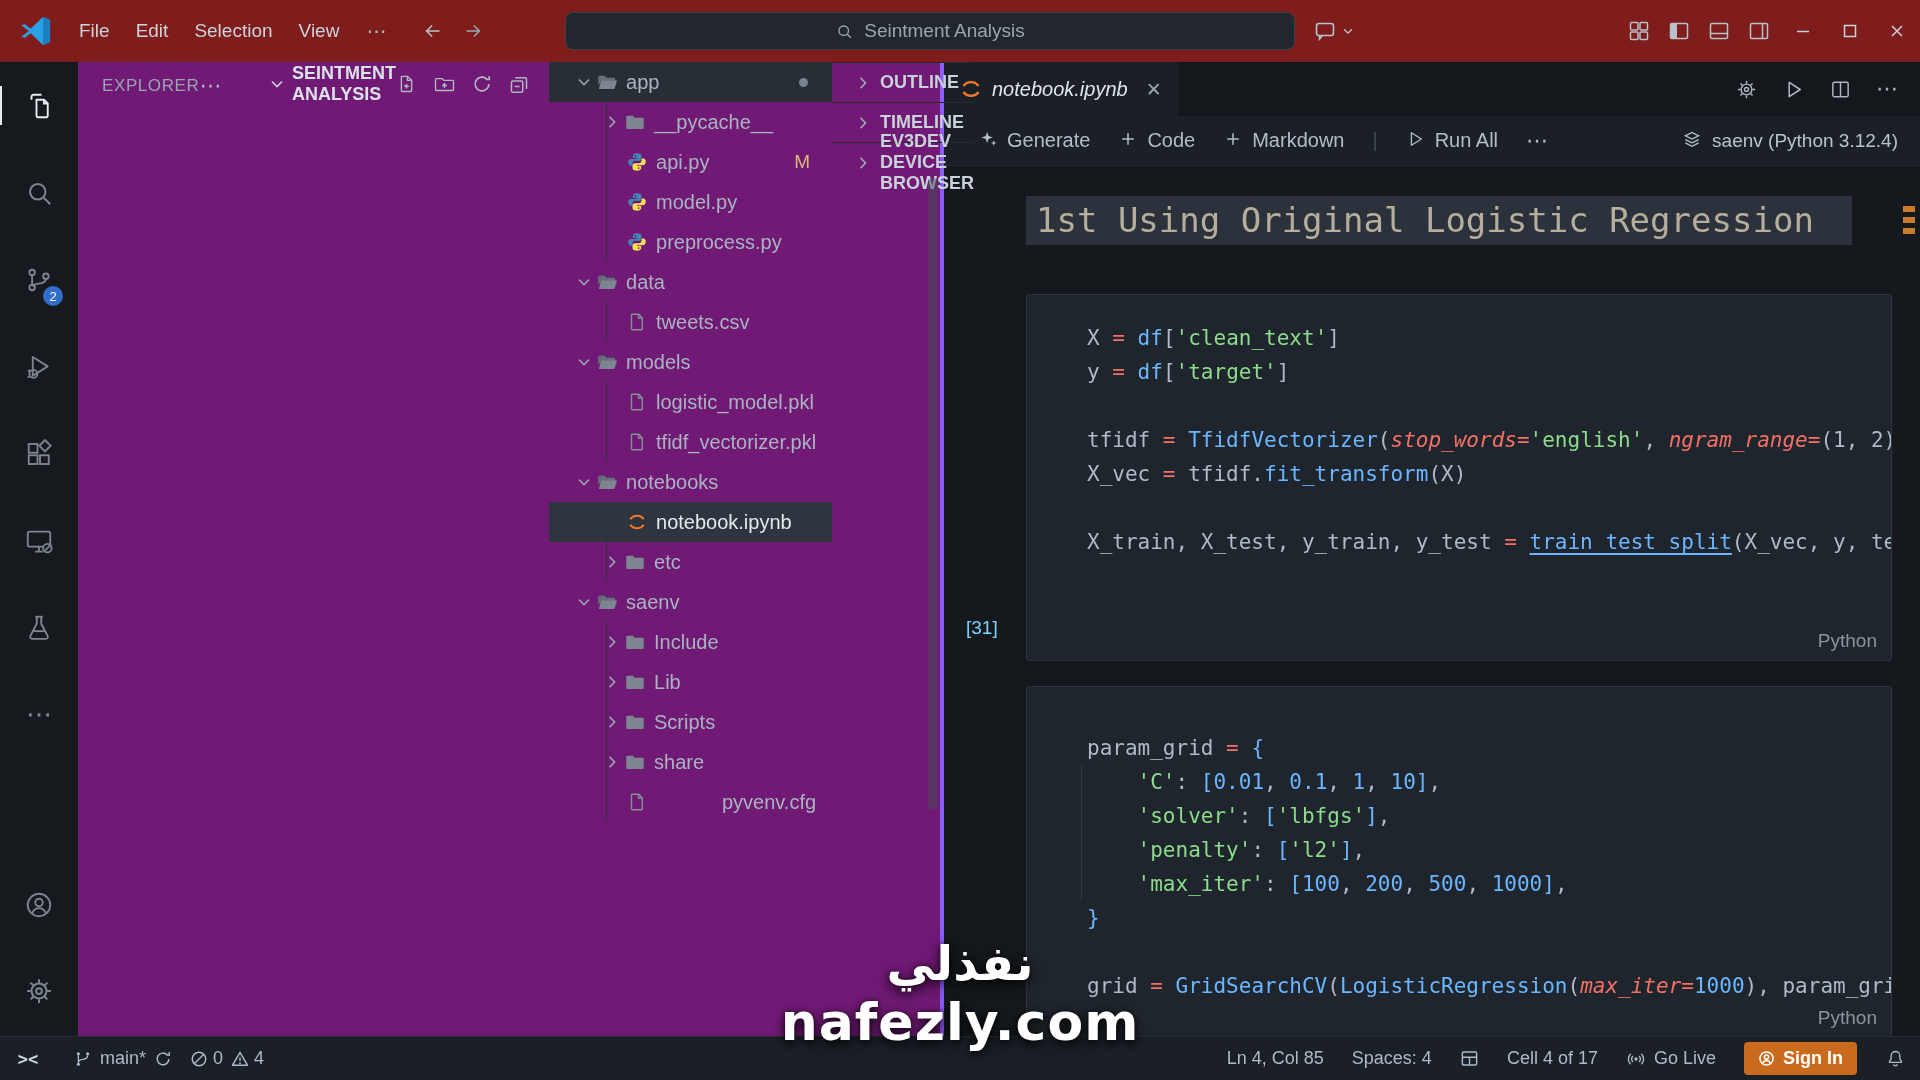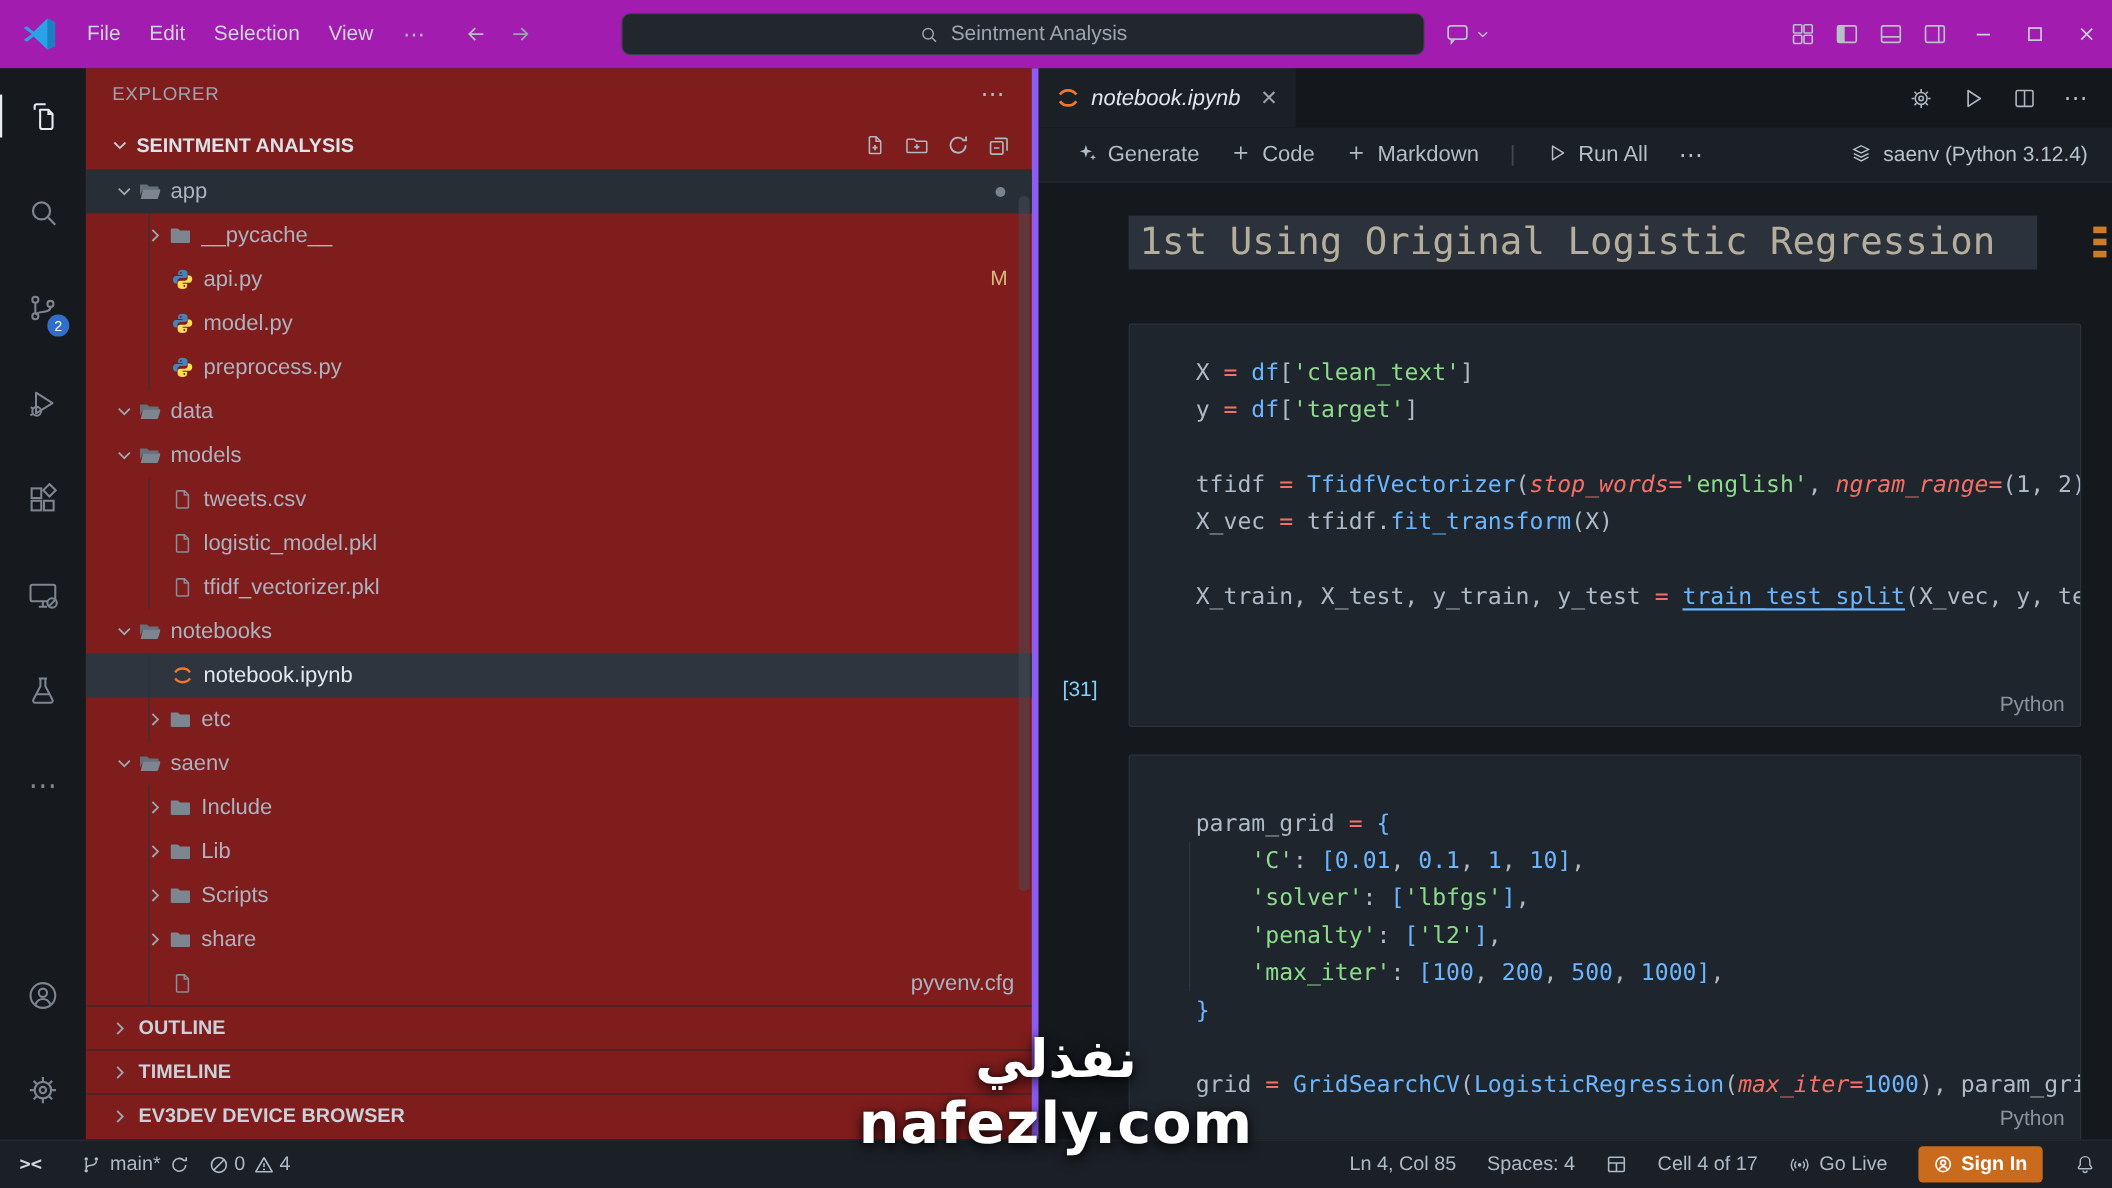--- a/index.html
+++ b/index.html
@@ -1,21 +1,21 @@
 <!DOCTYPE html>
 <html style="--accent: #316dca; --badge: #316dca; --modified: #d7ba7d; --signin: #c96a1d; --jupyter-orange: #f37726; --ruler-mark: #cc7b29; --tk-v: #adbac7; --tk-o: #f47067; --tk-f: #6cb6ff; --tk-s: #8ddb8c; --tk-p: #f47067; --tk-n: #6cb6ff; --tk-b: #6cb6ff;"><head>
 <meta charset="utf-8">
 <style>
   *{box-sizing:border-box;margin:0;padding:0}
   html,body{width:1920px;height:1080px;overflow:hidden}
   body{background:#14181c;font-family:"Liberation Sans",sans-serif;color:#adbac7}
   .app{position:relative;width:1920px;height:1080px;display:flex;flex-direction:column;background:#14181c}
 
   
-  .titlebar{flex:0 0 62px;height:62px;background:#a21caf;display:flex;align-items:flex-end;position:relative;z-index:6}
+  .titlebar{flex:0 0 62px;height:62px;background:#7f1d1d;display:flex;align-items:flex-end;position:relative;z-index:6}
   .tb-left{display:flex;align-items:center;height:100%}
   .vscode-logo{margin:0 14px 0 20px;display:flex}
   .menu-item{padding:8px 13px;font-size:19px;color:#ccd3da;border-radius:6px}
   .menus{display:flex;align-items:center}
   .menu-more{padding:8px 14px;font-size:20px;color:#aeb8c2}
   .nav-arrow{margin-left:22px;display:flex;color:#b8c0c8}
   .nav-arrow.fwd{margin-left:18px;color:#9aa5b0}
   .tb-center{position:absolute;left:50%;top:50%;transform:translate(-50%,-50%);display:flex;align-items:center;gap:18px}
   .searchbox{display:flex;align-items:center;justify-content:center;gap:10px;width:730px;height:38px;background:#22272e;border:1px solid #3a424b;border-radius:8px;color:#9ba5b0;font-size:19px}
   .chat-btn{display:flex;align-items:center;gap:4px;color:#b8c0c8}
@@ -30,21 +30,21 @@
   .activitybar{width:78px;background:#161a1f;display:flex;flex-direction:column;align-items:center;flex:0 0 78px}
   .ab-item{width:78px;height:87px;display:flex;align-items:center;justify-content:center;color:#7d8590;position:relative}
   .ab-item.active{color:#e6edf3}
   .ab-item.active::before{content:"";position:absolute;left:0;top:24px;bottom:24px;width:2px;background:#e6edf3}
   .ab-more{font-size:26px;color:#7d8590}
   .ab-badge{position:absolute;right:15px;bottom:17px;min-width:20px;height:20px;border-radius:10px;background:#316dca;color:#fff;font-size:13px;display:flex;align-items:center;justify-content:center;padding:0 5px}
   .ab-bottom{margin-top:auto;display:flex;flex-direction:column;align-items:center;padding-bottom:2px}
   .ab-bottom .ab-item{height:86px}
 
   
-  .sidebar{width:866px;flex:0 0 866px;background:#7f1d1d;position:relative;display:flex;flex-direction:column;border-right:6px solid #8b5cf6}
+  .sidebar{width:866px;flex:0 0 866px;background:#701a75;position:relative;display:flex;flex-direction:row;border-right:4px solid #8b5cf6}
   .sb-title{height:48px;display:flex;align-items:center;padding:0 24px;color:#9aa5b1;font-size:17px;letter-spacing:.6px}
   .sb-title-more{margin-left:auto;font-size:22px;color:#aeb8c2}
   .sb-section{height:44px;display:flex;align-items:center;padding:0 20px 0 22px;font-weight:700;font-size:18px;color:#dbe2e9}
   .sb-section .chev{margin-right:6px;display:flex}
   .sb-actions{margin-left:auto;display:flex;gap:17px;color:#aeb8c2;align-items:center}
   .tree-row{height:40px;display:flex;align-items:center;font-size:20px;color:#a9b4c0;padding-right:16px;white-space:nowrap}
   .tree-row.d1{background-image:linear-gradient(to bottom,#2b323a,#2b323a);background-repeat:no-repeat;background-size:1px 100%;background-position:57px 0}
   .tree-row.hl{background-color:#282e36}
   .tree-row.sel{background-color:#2e353e;color:#e2e8ee}
   .ticon{display:flex;width:20px;justify-content:center;margin-right:9px;flex:0 0 auto}
@@ -395,42 +395,42 @@
               </svg>
             </span>
             <span class="ticon">
               <svg viewBox="0 0 16 16" width="20" height="20">
                 <path fill="#667078" d="M1.8 3h4.4l1.5 1.5h6.1c.4 0 .7.3.7.7v1.3H3.3L1 11V3.8c0-.5.3-.8.8-.8z"></path>
                 <path fill="#7d8590" d="M3.2 6.5h11.9c.5 0 .9.5.7 1l-1.6 5.3c-.1.4-.4.7-.9.7H1.5z"></path>
               </svg>
             </span>
             <span class="tlabel">data</span>
           </div>
-          <div class="tree-row" style="padding-left: 26px;">
-            <span class="chevicon">
-              <svg viewBox="0 0 16 16" width="18" height="18" fill="none" stroke="#9aa5b0" stroke-width="1.5">
-                <path d="M3.5 5.8 8 10.3l4.5-4.5"></path>
-              </svg>
-            </span>
-            <span class="ticon">
-              <svg viewBox="0 0 16 16" width="20" height="20">
-                <path fill="#667078" d="M1.8 3h4.4l1.5 1.5h6.1c.4 0 .7.3.7.7v1.3H3.3L1 11V3.8c0-.5.3-.8.8-.8z"></path>
-                <path fill="#7d8590" d="M3.2 6.5h11.9c.5 0 .9.5.7 1l-1.6 5.3c-.1.4-.4.7-.9.7H1.5z"></path>
-              </svg>
-            </span>
-            <span class="tlabel">models</span>
-          </div>
           <div class="tree-row d1" style="padding-left: 78px;">
             <span class="ticon">
               <svg viewBox="0 0 16 16" width="20" height="20" fill="none" stroke="#868f98" stroke-width="1.1">
                 <path d="M4.2 1.8h5.2l2.8 2.8v9a.6.6 0 0 1-.6.6H4.2a.6.6 0 0 1-.6-.6V2.4a.6.6 0 0 1 .6-.6z"></path>
                 <path d="M9.2 1.8v3h3"></path>
               </svg>
             </span>
             <span class="tlabel">tweets.csv</span>
+          </div>
+          <div class="tree-row" style="padding-left: 26px;">
+            <span class="chevicon">
+              <svg viewBox="0 0 16 16" width="18" height="18" fill="none" stroke="#9aa5b0" stroke-width="1.5">
+                <path d="M3.5 5.8 8 10.3l4.5-4.5"></path>
+              </svg>
+            </span>
+            <span class="ticon">
+              <svg viewBox="0 0 16 16" width="20" height="20">
+                <path fill="#667078" d="M1.8 3h4.4l1.5 1.5h6.1c.4 0 .7.3.7.7v1.3H3.3L1 11V3.8c0-.5.3-.8.8-.8z"></path>
+                <path fill="#7d8590" d="M3.2 6.5h11.9c.5 0 .9.5.7 1l-1.6 5.3c-.1.4-.4.7-.9.7H1.5z"></path>
+              </svg>
+            </span>
+            <span class="tlabel">models</span>
           </div>
           <div class="tree-row d1" style="padding-left: 78px;">
             <span class="ticon">
               <svg viewBox="0 0 16 16" width="20" height="20" fill="none" stroke="#868f98" stroke-width="1.1">
                 <path d="M4.2 1.8h5.2l2.8 2.8v9a.6.6 0 0 1-.6.6H4.2a.6.6 0 0 1-.6-.6V2.4a.6.6 0 0 1 .6-.6z"></path>
                 <path d="M9.2 1.8v3h3"></path>
               </svg>
             </span>
             <span class="tlabel">logistic_model.pkl</span>
           </div>

